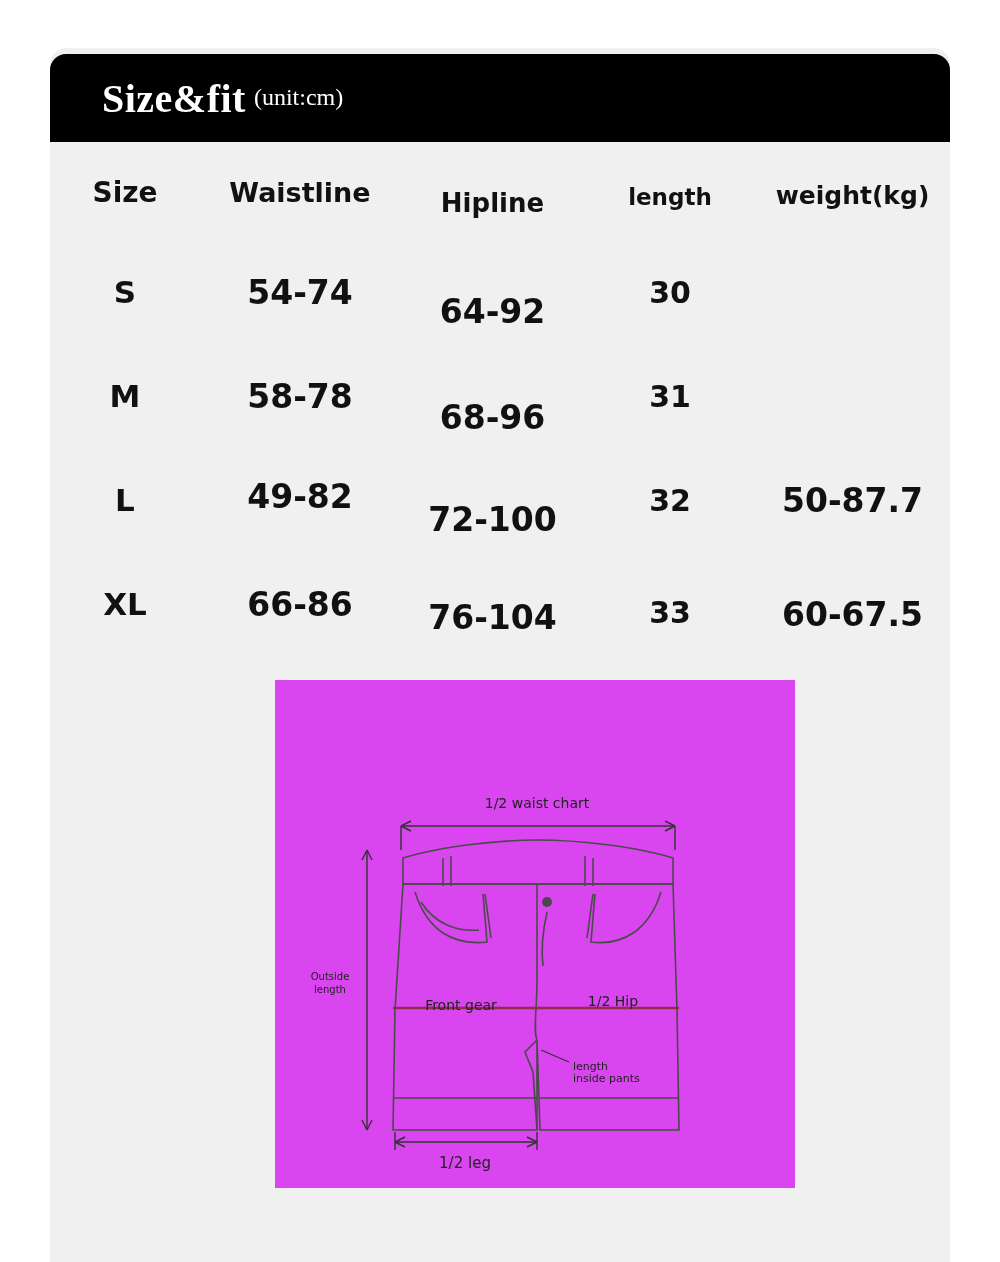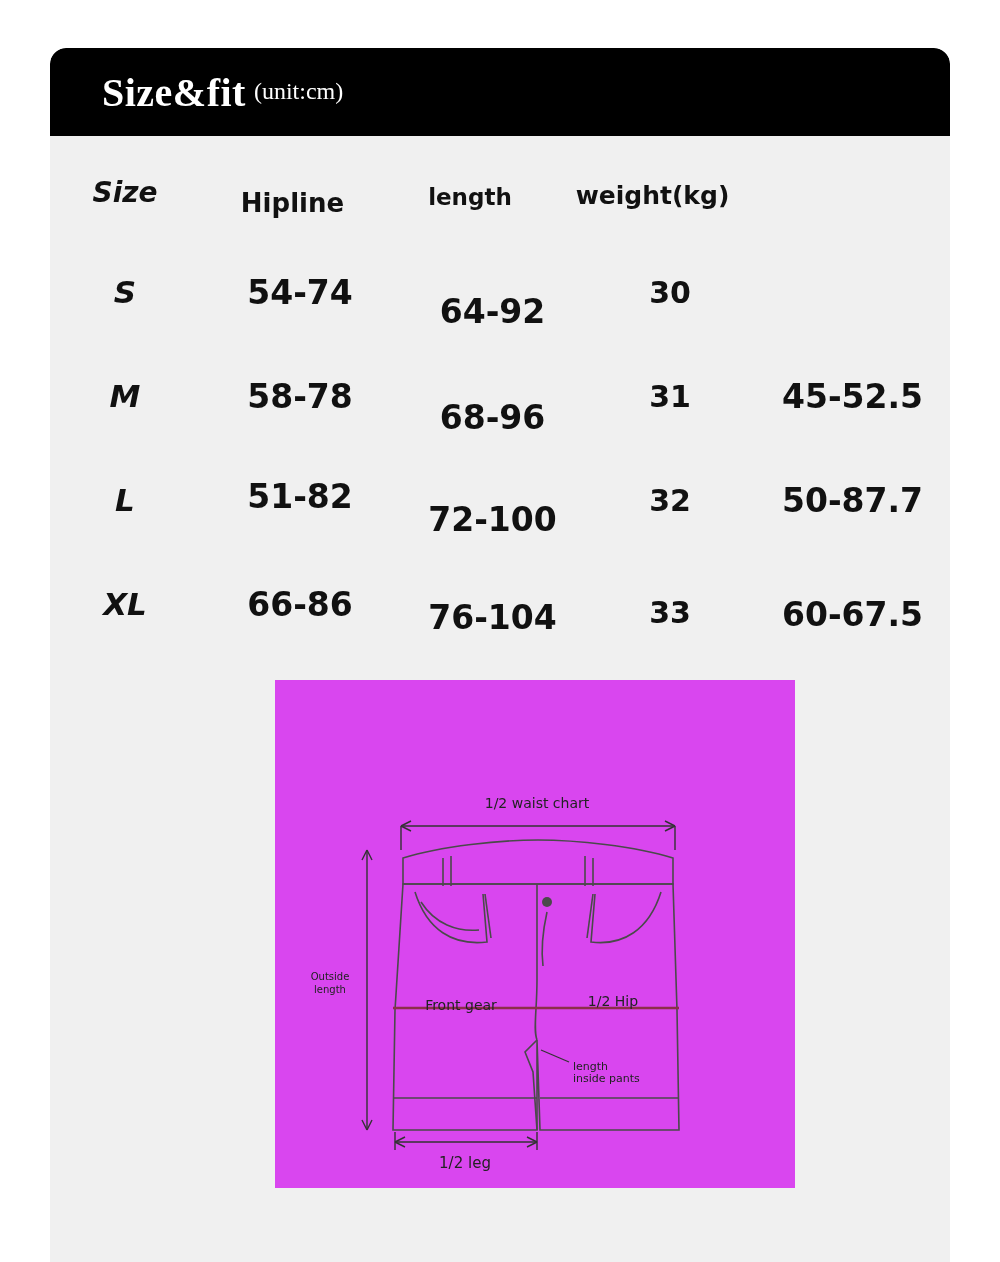--- a/index.html
+++ b/index.html
@@ -26,21 +26,21 @@
     left: 50px;
     top: 48px;
     width: 900px;
     height: 1214px;
     background: #f0f0f0;
     border-radius: 16px 16px 0 0;
     overflow: hidden;
   }
   .header {
     position: absolute;
-    left: 0; top: 0;
+    left: 0; top: 6px;
     width: 900px;
     height: 88px;
     background: #000000;
     border-radius: 16px 16px 0 0;
     display: flex;
     align-items: center;
     padding-left: 52px;
     box-sizing: border-box;
   }
   .header-title {
@@ -71,21 +71,21 @@
     width: 900px;
     height: 104px;
   }
   .row.head { height: 96px; }
   .cell {
     font-weight: bold;
     color: #111111;
     text-align: center;
     font-family: "DejaVu Sans", sans-serif;
   }
-  .c0 { width: 150px; font-style: italic; }
+  .c0 { width: 150px; }
   .c1 { width: 200px; }
   .c2 { width: 185px; margin-top: 16px; }
   .c3 { width: 170px; }
   .c4 { width: 195px; }
 
   .row.head .cell { font-size: 27px; }
   .row.head .c0 { font-size: 28px; }
   .row.head .c2 { font-size: 26px; padding-top: 6px; }
   .row.head .c3 { font-size: 23px; padding-top: 10px; }
   .row.head .c4 { font-size: 25px; padding-top: 6px; }
@@ -123,43 +123,43 @@
 
     <div class="header">
       <span class="header-title">Size&amp;fit</span>
       <span class="header-unit">(unit:cm)</span>
     </div>
 
     <div class="table">
 
       <div class="row head">
         <div class="cell c0">Size</div>
+        <div class="cell c1">Waistline</div>
         <div class="cell c2">Hipline</div>
         <div class="cell c3">length</div>
         <div class="cell c4">weight(kg)</div>
       </div>
 
       <div class="row body r1">
         <div class="cell c0">S</div>
         <div class="cell c1">54-74</div>
         <div class="cell c2">64-92</div>
         <div class="cell c3">30</div>
       </div>
 
       <div class="row body r2">
         <div class="cell c0">M</div>
         <div class="cell c1">58-78</div>
         <div class="cell c2">68-96</div>
         <div class="cell c3">31</div>
-        <div class="cell c4">45-52.5</div>
       </div>
 
       <div class="row body r3">
         <div class="cell c0">L</div>
-        <div class="cell c1">51-82</div>
+        <div class="cell c1">49-82</div>
         <div class="cell c2">72-100</div>
         <div class="cell c3">32</div>
         <div class="cell c4">50-87.7</div>
       </div>
 
       <div class="row body r4">
         <div class="cell c0">XL</div>
         <div class="cell c1">66-86</div>
         <div class="cell c2">76-104</div>
         <div class="cell c3">33</div>

